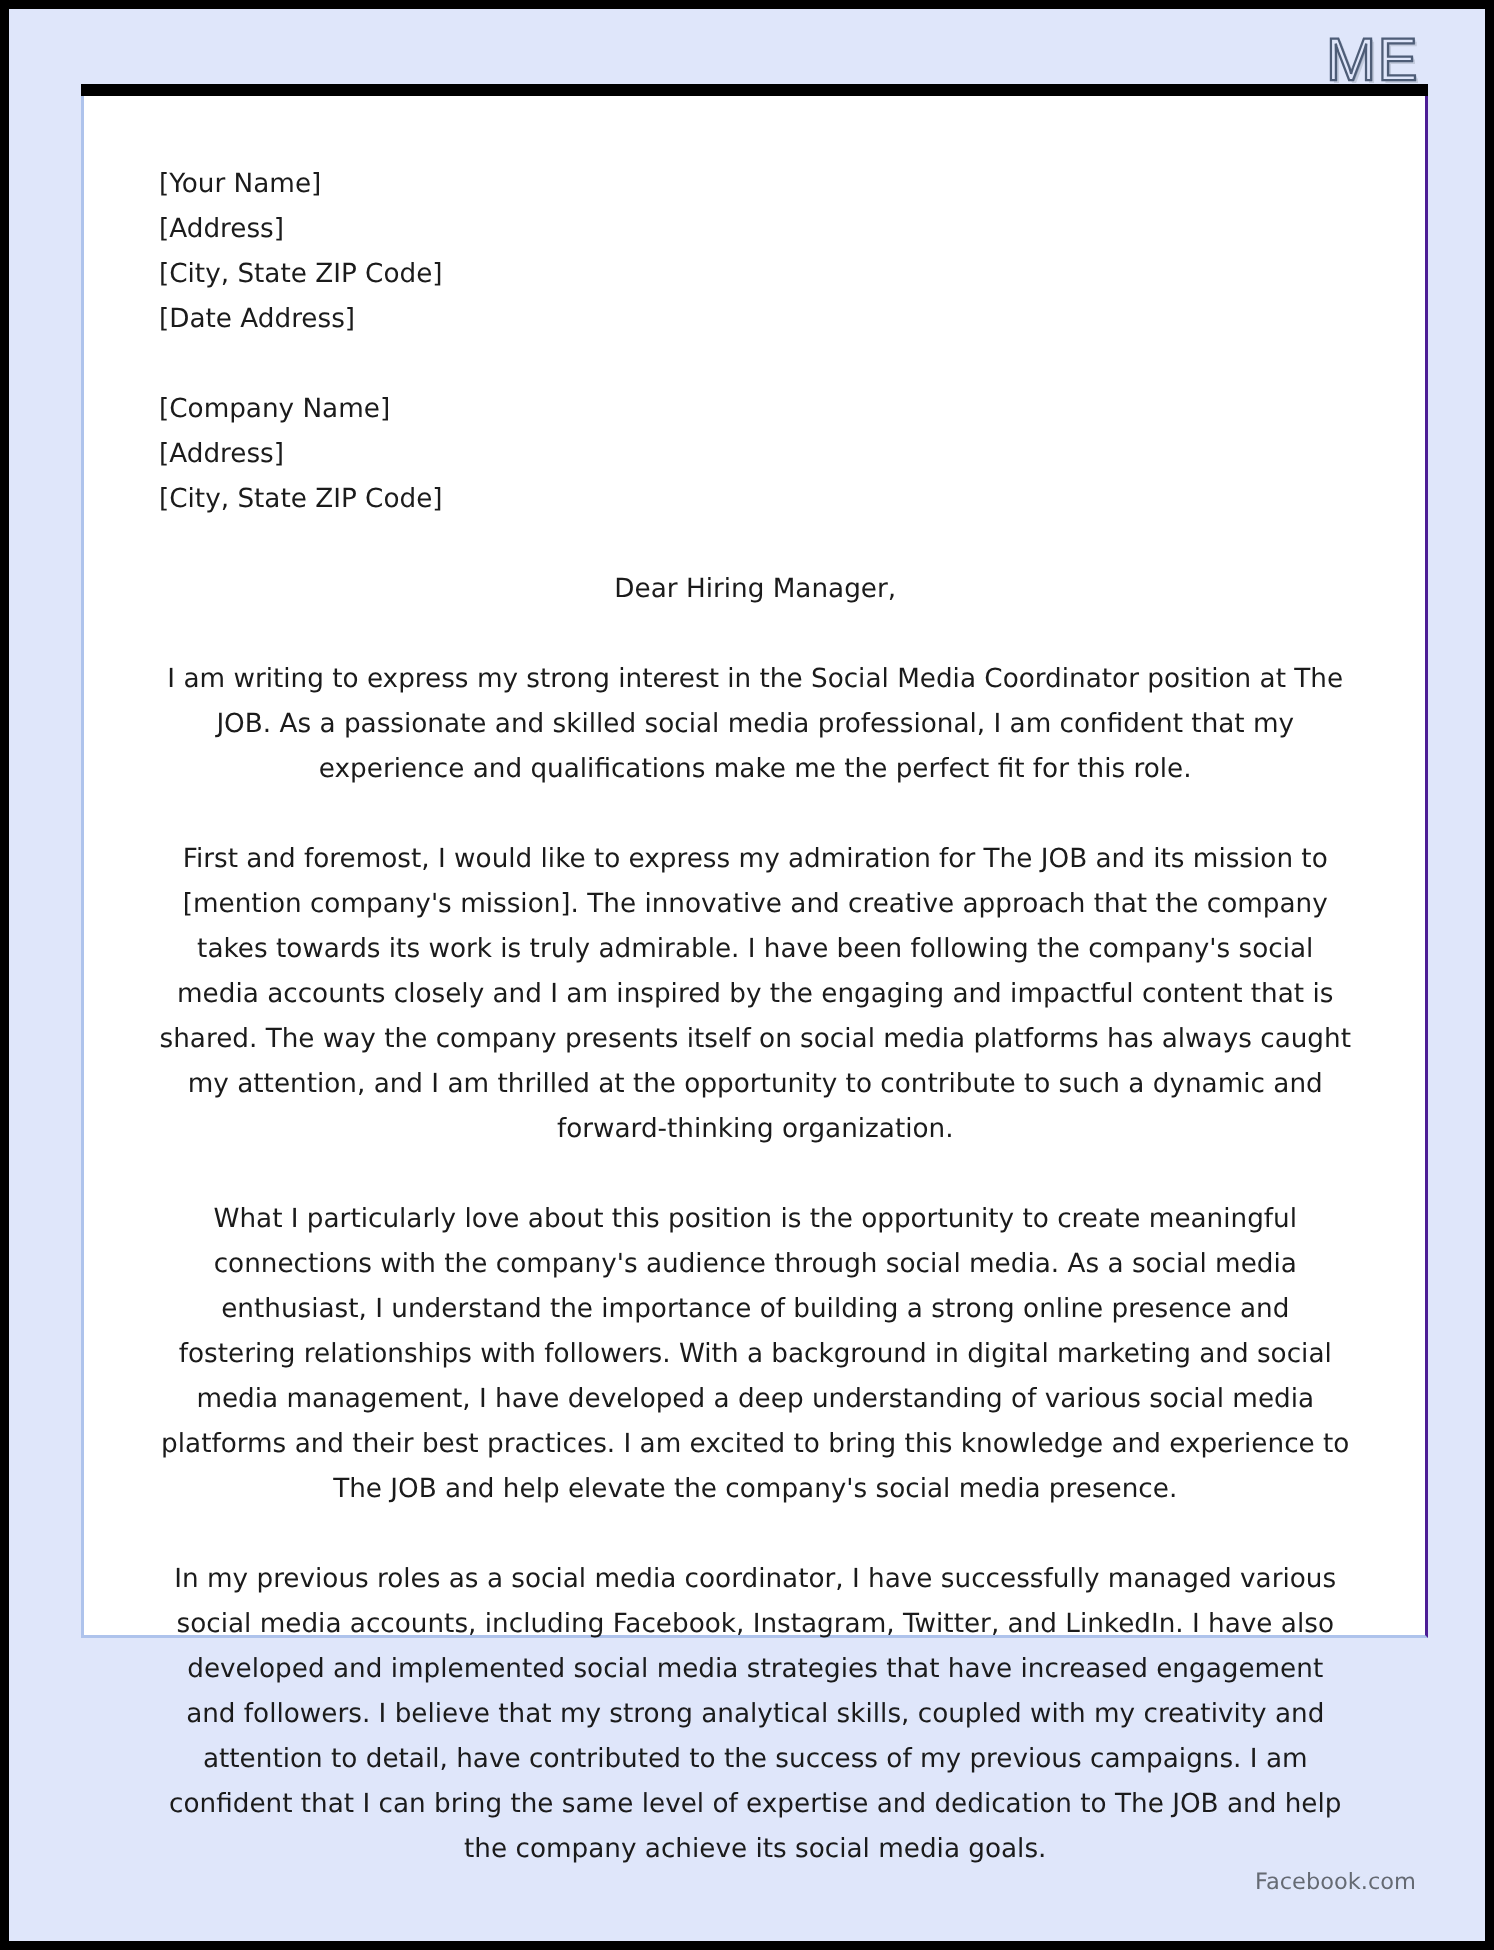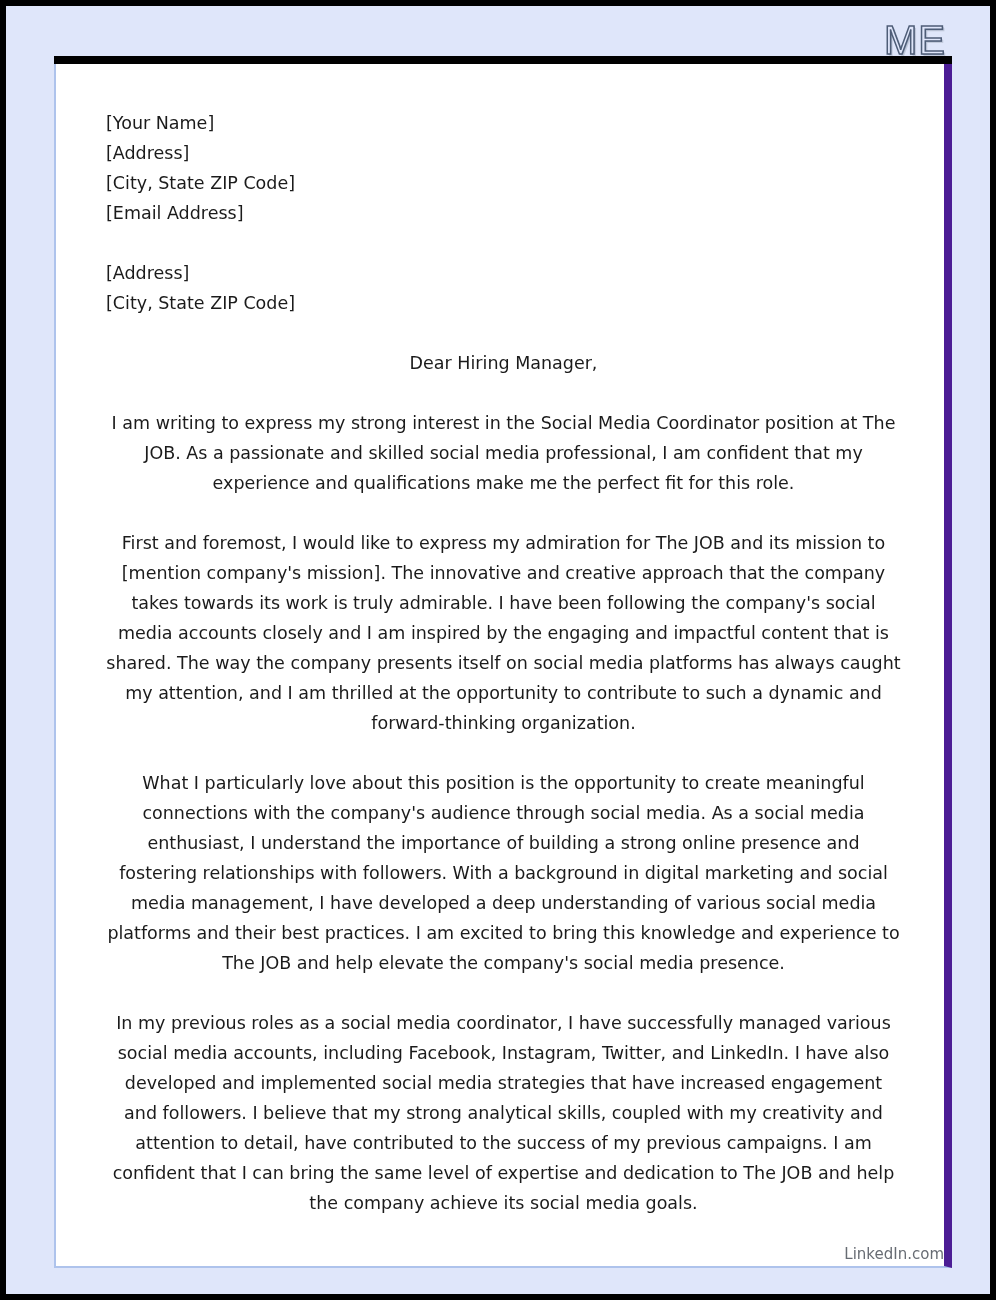--- a/index.html
+++ b/index.html
@@ -49,24 +49,24 @@
 
   .page-rule {
     width: 100%;
     height: 8px;
     background: #000000;
   }
 
   .page-sheet {
     position: relative;
     width: 100%;
-    height: 1204px;
+    height: 1028px;
     background: #ffffff;
     border-left: 2px solid #aec3ec;
-    border-right: 8px solid #4c1d95;
+    border-right: 2px solid #4c1d95;
     border-bottom: 2px solid #aec3ec;
     box-sizing: border-box;
   }
 
   
   .letter {
     position: absolute;
     left: 50px;
     top: 44px;
     width: 795px;
@@ -126,36 +126,37 @@
     <div class="page-rule"></div>
 
     <div class="page-sheet">
 
       <div class="letter">
 
         <div class="addr-block">
           <span class="addr-line">[Your Name]</span>
           <span class="addr-line">[Address]</span>
           <span class="addr-line">[City, State ZIP Code]</span>
-          <span class="addr-line">[Email Address]</span>
+          <span class="addr-line">[Date Address]</span>
         </div>
 
         <div class="addr-block">
+          <span class="addr-line">[Company Name]</span>
           <span class="addr-line">[Address]</span>
           <span class="addr-line">[City, State ZIP Code]</span>
         </div>
 
         <p class="salutation">Dear Hiring Manager,</p>
 
         <p class="para">I am writing to express my strong interest in the Social Media Coordinator position at The JOB. As a passionate and skilled social media professional, I am confident that my experience and qualifications make me the perfect fit for this role.</p>
         <p class="para">First and foremost, I would like to express my admiration for The JOB and its mission to [mention company's mission]. The innovative and creative approach that the company takes towards its work is truly admirable. I have been following the company's social media accounts closely and I am inspired by the engaging and impactful content that is shared. The way the company presents itself on social media platforms has always caught my attention, and I am thrilled at the opportunity to contribute to such a dynamic and forward-thinking organization.</p>
         <p class="para">What I particularly love about this position is the opportunity to create meaningful connections with the company's audience through social media. As a social media enthusiast, I understand the importance of building a strong online presence and fostering relationships with followers. With a background in digital marketing and social media management, I have developed a deep understanding of various social media platforms and their best practices. I am excited to bring this knowledge and experience to The JOB and help elevate the company's social media presence.</p>
         <p class="para">In my previous roles as a social media coordinator, I have successfully managed various social media accounts, including Facebook, Instagram, Twitter, and LinkedIn. I have also developed and implemented social media strategies that have increased engagement and followers. I believe that my strong analytical skills, coupled with my creativity and attention to detail, have contributed to the success of my previous campaigns. I am confident that I can bring the same level of expertise and dedication to The JOB and help the company achieve its social media goals.</p>
 
       </div>
 
     </div>
 
   </div>
 
-  <div class="watermark">LinkedIn.com</div>
+  <div class="watermark">Facebook.com</div>
 
 </div>
 
 </body></html>

